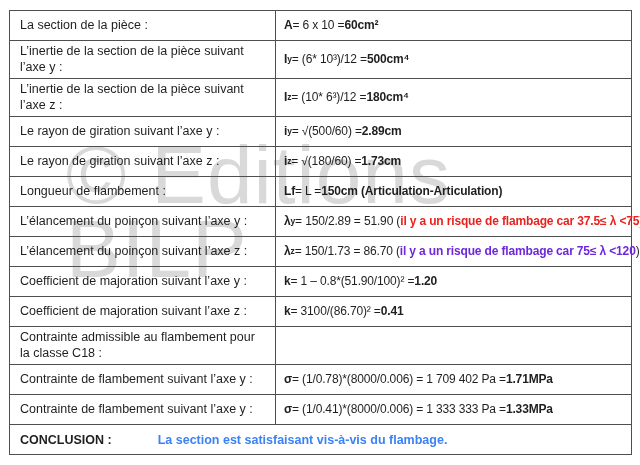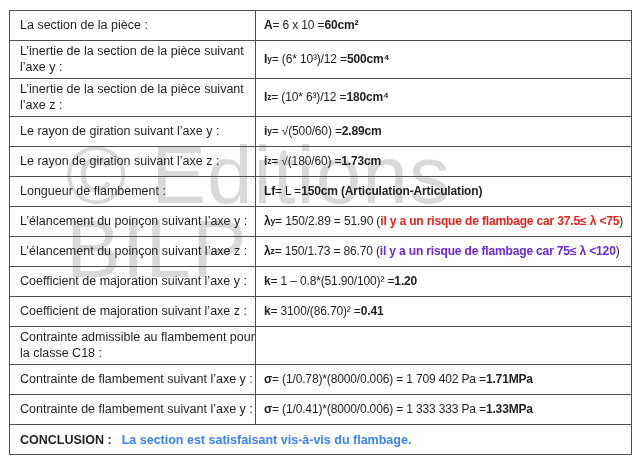--- a/index.html
+++ b/index.html
@@ -35,40 +35,41 @@
     display:flex;
     min-height:29px;
     border-bottom:1px solid #4f4f4f;
   }
   .row:last-child{border-bottom:none;}
   .cell{display:flex;align-items:center;}
   .cell.label{
     width:235px;
     flex:0 0 auto;
     border-right:1px solid #4f4f4f;
-    padding:3px 0 3px 10px;
+    padding:3px 20px 3px 10px;
     font-size:12.5px;
     line-height:15.5px;
   }
   .cell.value{
     flex:1 1 auto;
     padding:3px 4px 3px 8px;
     font-size:12px;
     line-height:15px;
     white-space:nowrap;
     letter-spacing:-0.15px;
   }
   .b{font-weight:bold;}
   .sub{font-size:8.5px;vertical-align:-3px;}
   .conclusion-row{
     align-items:center;
     padding:3px 8px 3px 10px;
     font-size:12.5px;
     font-weight:bold;
     min-height:23px;
+    gap:36px;
   }
   .concl-label{margin-right:10px;}
 </style>
 </head>
 <body>
 
 <div class="page">
 
   <div class="watermark" style="color: rgb(217, 217, 217);">
     <div>© Editions</div>

